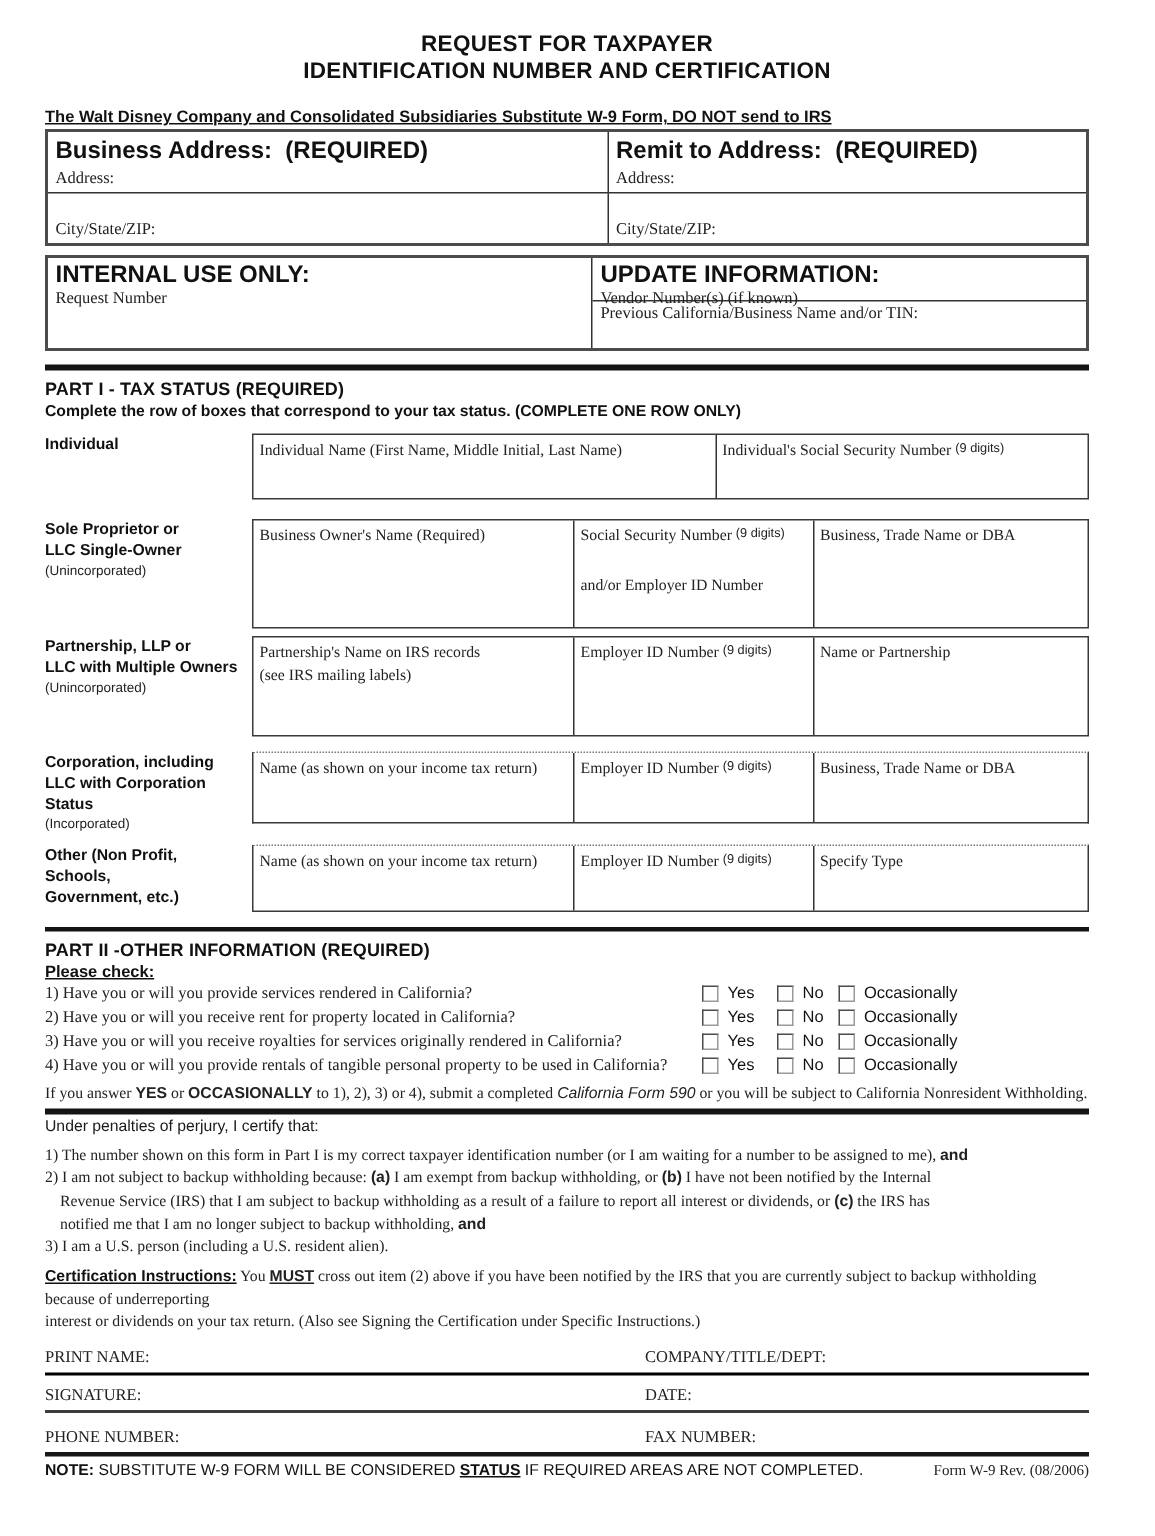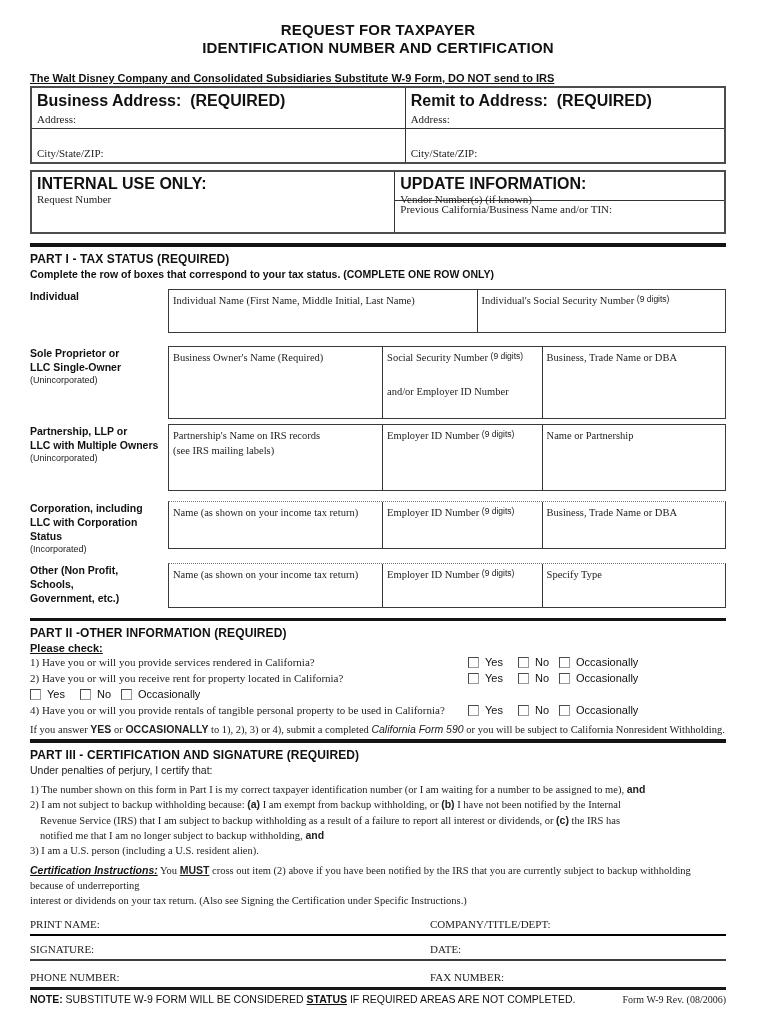--- a/index.html
+++ b/index.html
@@ -74,21 +74,21 @@
   .bsans { font-family:"Liberation Sans", sans-serif; font-weight:bold; font-size:10.5px; }
   .isans { font-family:"Liberation Sans", sans-serif; font-style:italic; font-size:10.5px; }
   .r3 { margin-top:4px; }
 
   
   .p3-head { margin-top:5px; }
   .p3-intro { margin-top:2px; font-size:10.5px; color:#1a1a1a; }
   .p3-items { margin-top:6px; font-family:"Liberation Serif", serif; font-size:10.5px; line-height:14.5px; color:#222; }
   .p3-items .indent { padding-left:10px; }
   .certinstr { margin-top:5px; font-family:"Liberation Serif", serif; font-size:10.5px; line-height:15px; color:#222; }
-  .ci-label { font-family:"Liberation Sans", sans-serif; font-weight:bold; font-size:10.5px; text-decoration:underline; color:#111;font-style:italic; }
+  .ci-label { font-family:"Liberation Sans", sans-serif; font-weight:bold; font-size:10.5px; text-decoration:underline; color:#111; }
   .must { text-decoration:underline; }
 
   
   .sig-row { display:flex; font-family:"Liberation Serif", serif; font-size:11px; color:#222; padding-bottom:4px; }
   .sig-left { width:400px; }
   .sig1 { margin-top:7px; border-bottom:2px solid #3c3c3c; }
   .sig2 { padding-top:10px; border-bottom:2px solid #000; }
   .sig3 { padding-top:10px; border-bottom:3px solid #181818; }
   .note-row { display:flex; justify-content:space-between; align-items:baseline; padding-top:3px; }
   .note-text { font-size:10.5px; color:#111; }
@@ -246,20 +246,21 @@
       <div class="opt opt-no">
           <span class="cb"></span>
           <span class="opt-label">No</span>
         </div>
       <div class="opt">
           <span class="cb"></span>
           <span class="opt-label">Occasionally</span>
         </div>
     </div>
     <div class="q-row">
+      <div class="q-text">3) Have you or will you receive royalties for services originally rendered in California?</div>
       <div class="opt opt-yes">
           <span class="cb"></span>
           <span class="opt-label">Yes</span>
         </div>
       <div class="opt opt-no">
           <span class="cb"></span>
           <span class="opt-label">No</span>
         </div>
       <div class="opt">
           <span class="cb"></span>
@@ -279,21 +280,20 @@
       <div class="opt">
           <span class="cb"></span>
           <span class="opt-label">Occasionally</span>
         </div>
     </div>
 
     <div class="footnote"><span>If you answer </span><span class="bsans">YES</span><span> or </span><span class="bsans">OCCASIONALLY</span><span> to 1), 2), 3) or 4), submit a completed </span><span class="isans">California Form 590</span><span> or you will be subject to California Nonresident Withholding.</span></div>
 
     <div class="rule-thick r3"></div>
 
-    <div class="part-head p3-head">PART III - CERTIFICATION AND SIGNATURE (REQUIRED)</div>
     <div class="p3-intro">Under penalties of perjury, I certify that:</div>
 
     <div class="p3-items">
       <div><span>1) The number shown on this form in Part I is my correct taxpayer identification number (or I am waiting for a number to be assigned to me), </span><span class="bsans">and</span></div>
       <div><span>2) I am not subject to backup withholding because: </span><span class="bsans">(a)</span><span> I am exempt from backup withholding, or </span><span class="bsans">(b)</span><span> I have not been notified by the Internal</span></div>
       <div class="indent"><span>Revenue Service (IRS) that I am subject to backup withholding as a result of a failure to report all interest or dividends, or </span><span class="bsans">(c)</span><span> the IRS has</span></div>
       <div class="indent"><span>notified me that I am no longer subject to backup withholding, </span><span class="bsans">and</span></div>
       <div>3) I am a U.S. person (including a U.S. resident alien).</div>
     </div>
 

